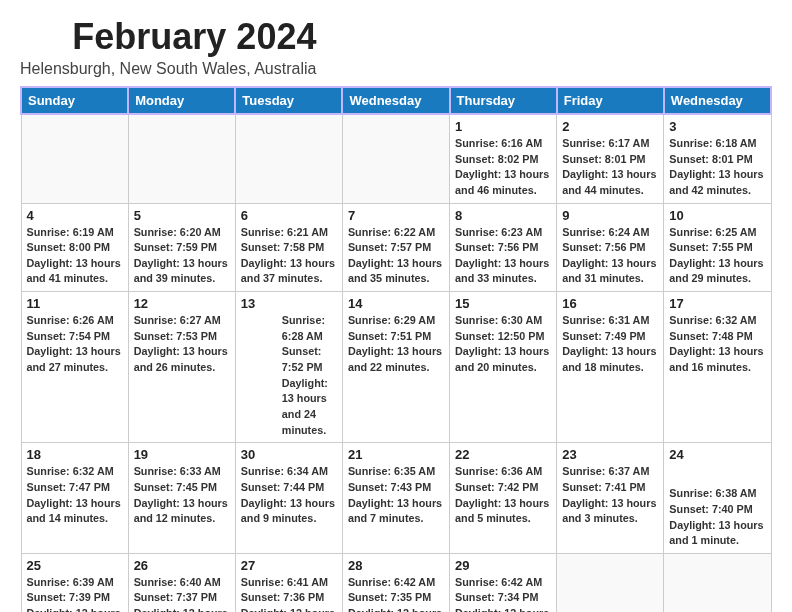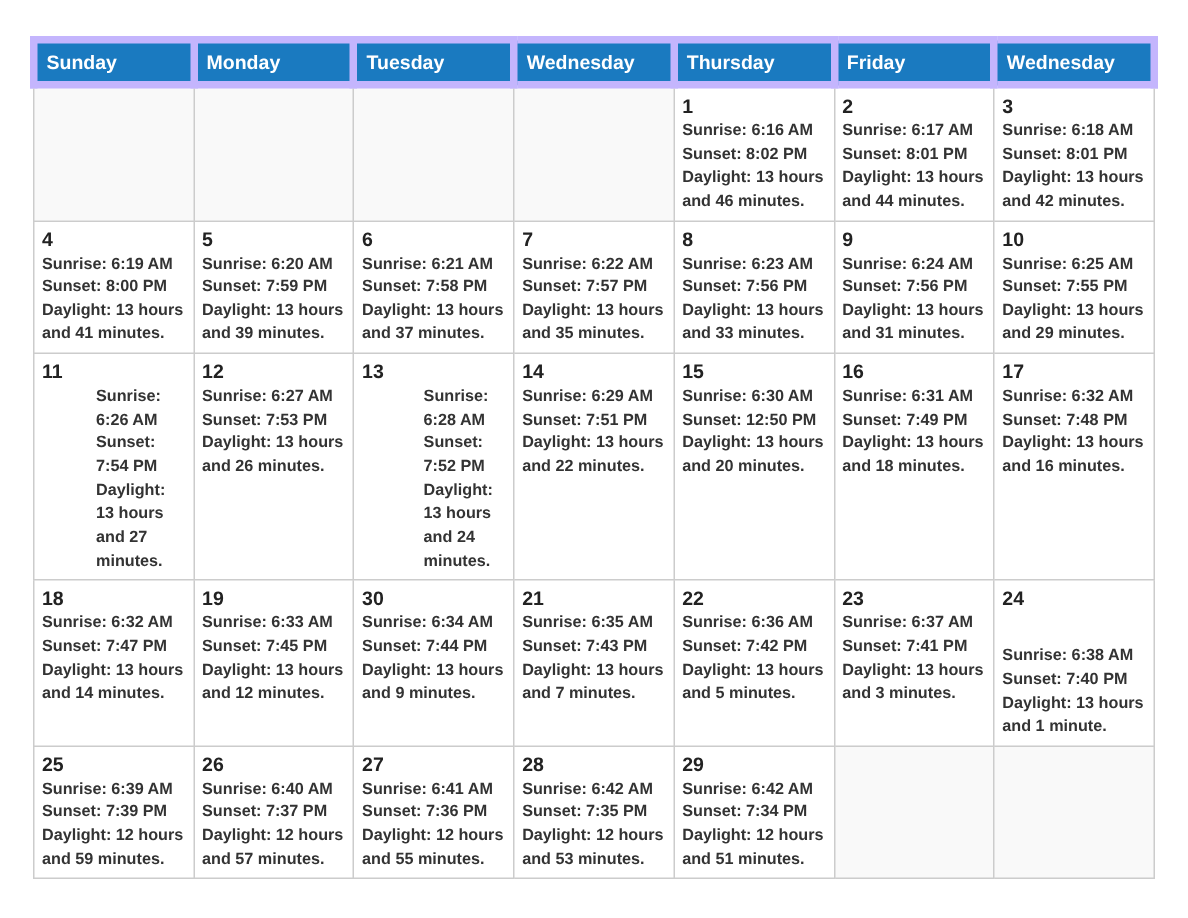--- a/index.html
+++ b/index.html
@@ -53,21 +53,21 @@
       margin-top: 8px;
       font-size: 11.5px;
     }
     .calendar th {
       background-color: #1a7ac0;
       color: #fff;
       text-align: left;
       padding: 5px 6px;
       font-size: 13px;
       font-weight: bold;
-      border: 5px solid #c4b5fd;
+      border: 2px solid #c4b5fd;
     }
     .calendar td {
       border: 1px solid #ccc;
       vertical-align: top;
       padding: 4px 5px;
       width: calc(100% / 7);
       min-height: 80px;
     }
     .calendar td.empty {
       background: #f9f9f9;
@@ -82,20 +82,24 @@
       color: #333;
       font-size: 10.8px;
       line-height: 1.45;
       font-weight: bold;
     }
   </style>
 </head>
 <body>
 
 <div class="header-area">
+  <div class="title-area">
+    <div class="main-title">February 2024</div>
+    <div class="subtitle">Helensburgh, New South Wales, Australia</div>
+  </div>
 </div>
 
 <table class="calendar">
   <thead>
     <tr>
     <th>Sunday</th>
         <th>Monday</th>
         <th>Tuesday</th>
         <th>Wednesday</th>
         <th>Thursday</th>
@@ -178,21 +182,21 @@
           <div class="day-num">10</div>
           <div class="day-info" style="white-space: pre-line;">Sunrise: 6:25 AM
 Sunset: 7:55 PM
 Daylight: 13 hours
 and 29 minutes.</div>
         </td>
       </tr>
       <tr>
         <td>
           <div class="day-num">11</div>
-          <div class="day-info" style="white-space: pre-line; margin-left: 36px;">Sunrise: 6:26 AM
+          <div class="day-info" style="white-space: pre-line;">Sunrise: 6:26 AM
 Sunset: 7:54 PM
 Daylight: 13 hours
 and 27 minutes.</div>
         </td>
         <td>
           <div class="day-num">12</div>
           <div class="day-info" style="white-space: pre-line;">Sunrise: 6:27 AM
 Sunset: 7:53 PM
 Daylight: 13 hours
 and 26 minutes.</div>

